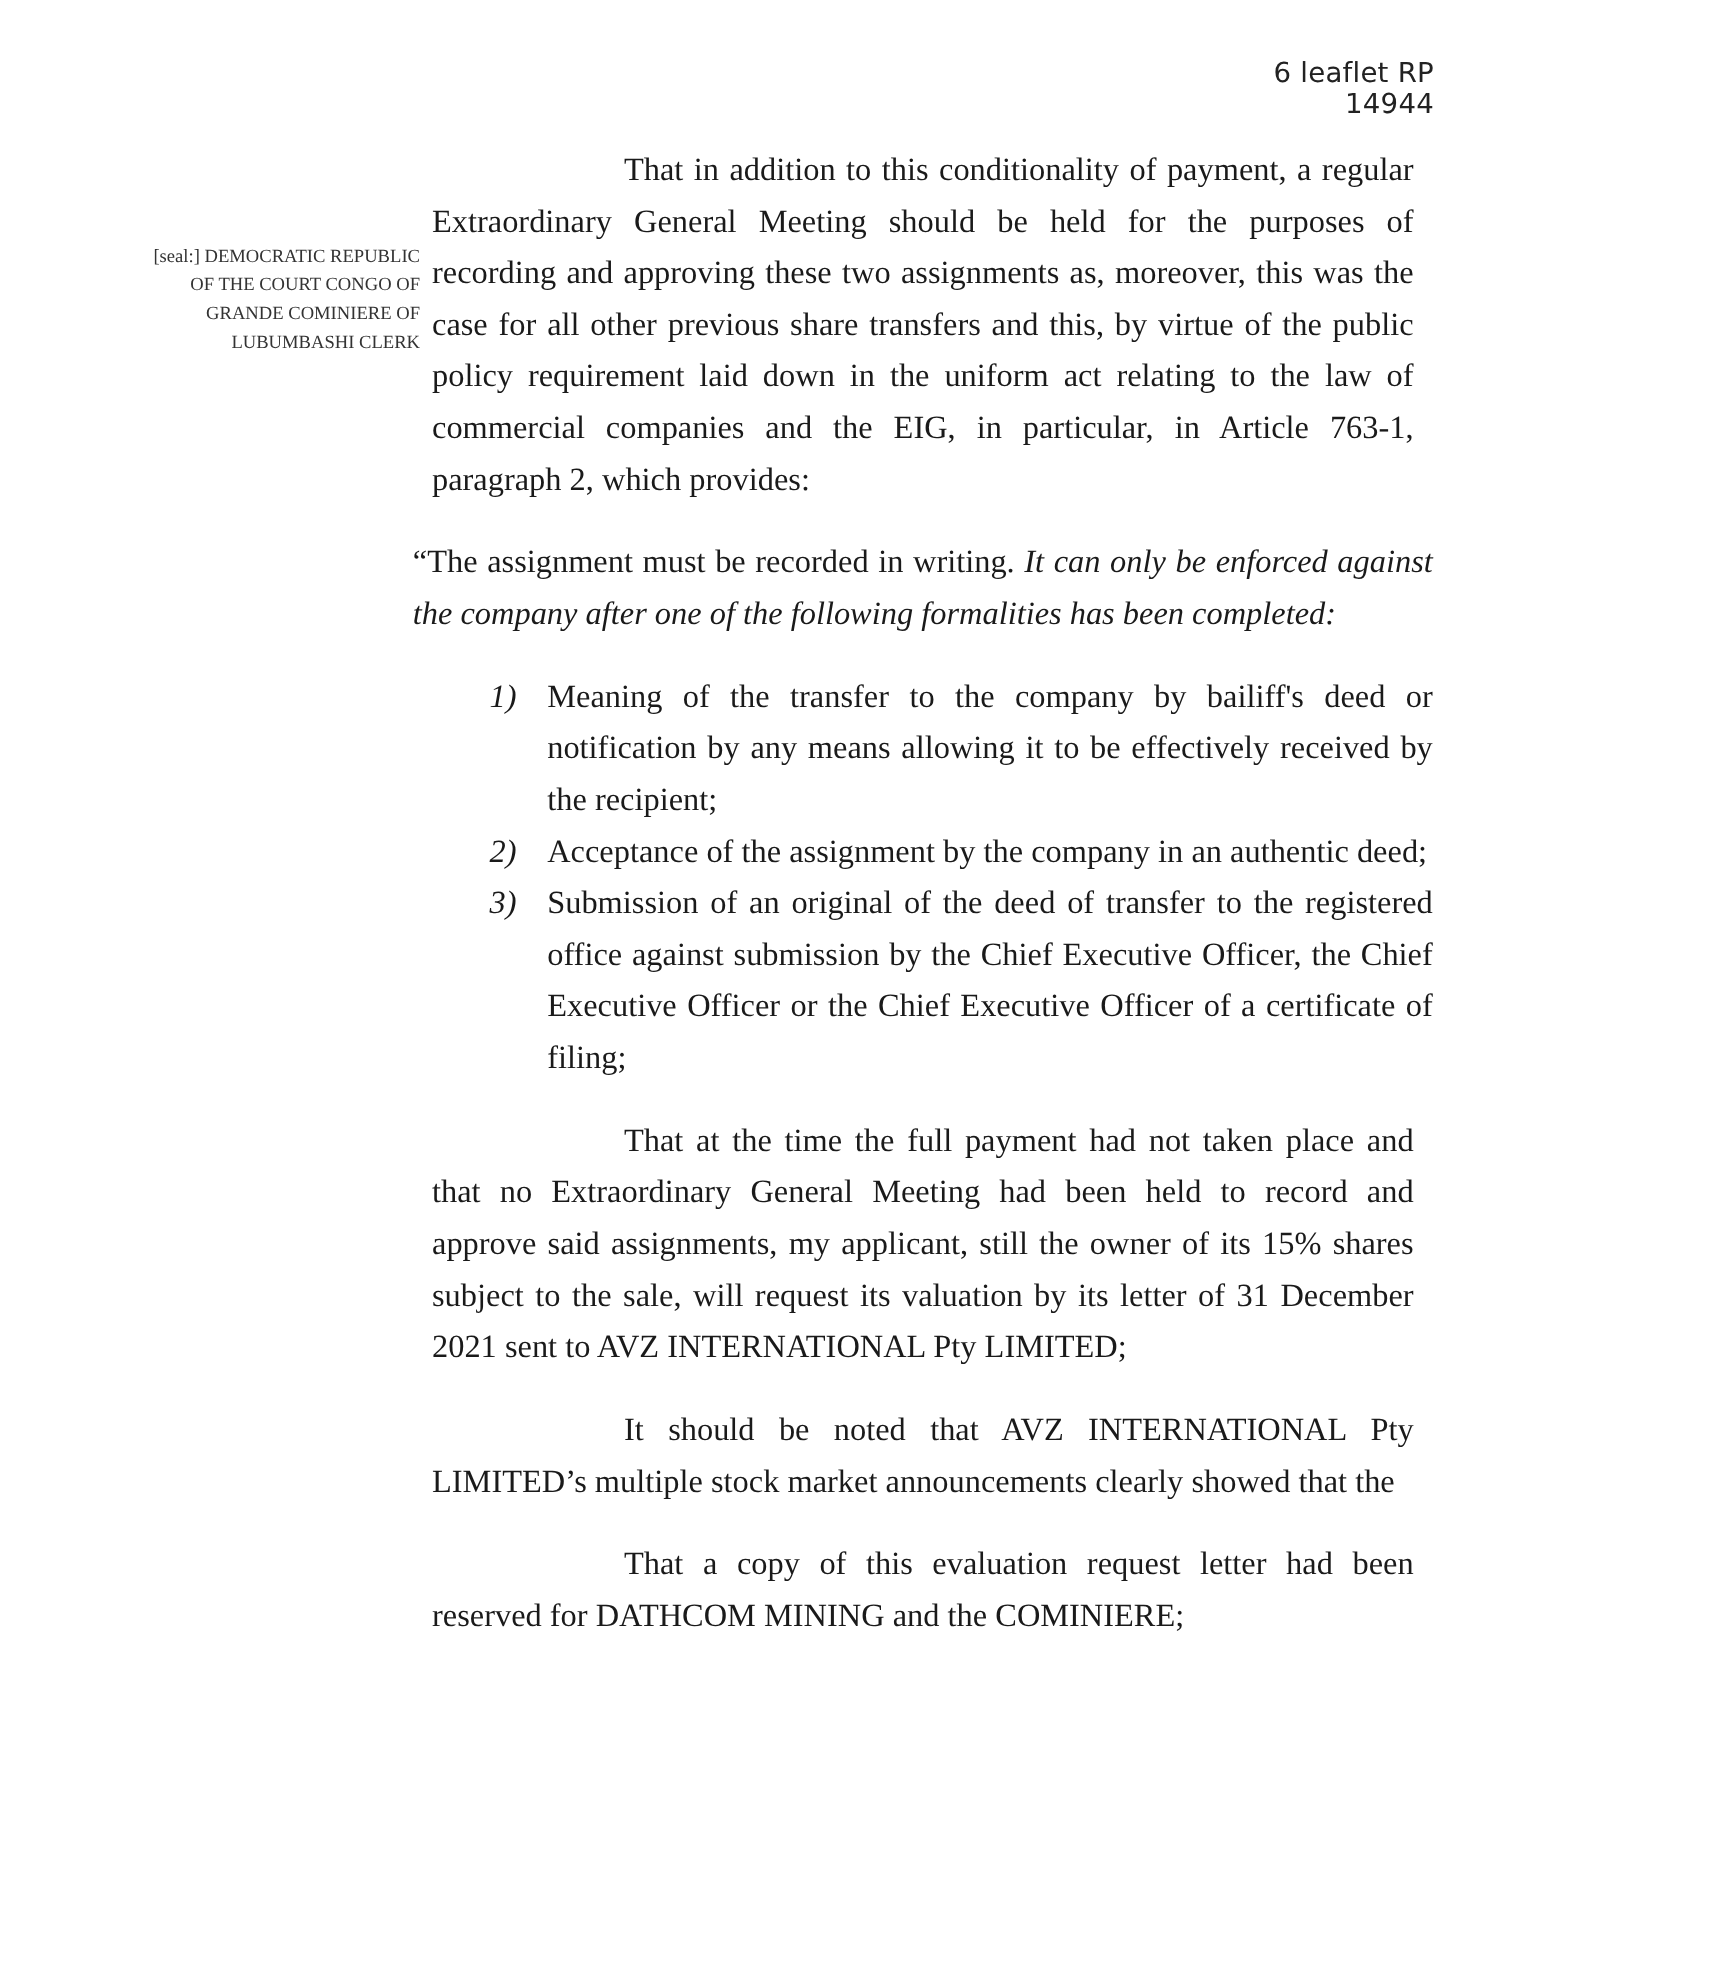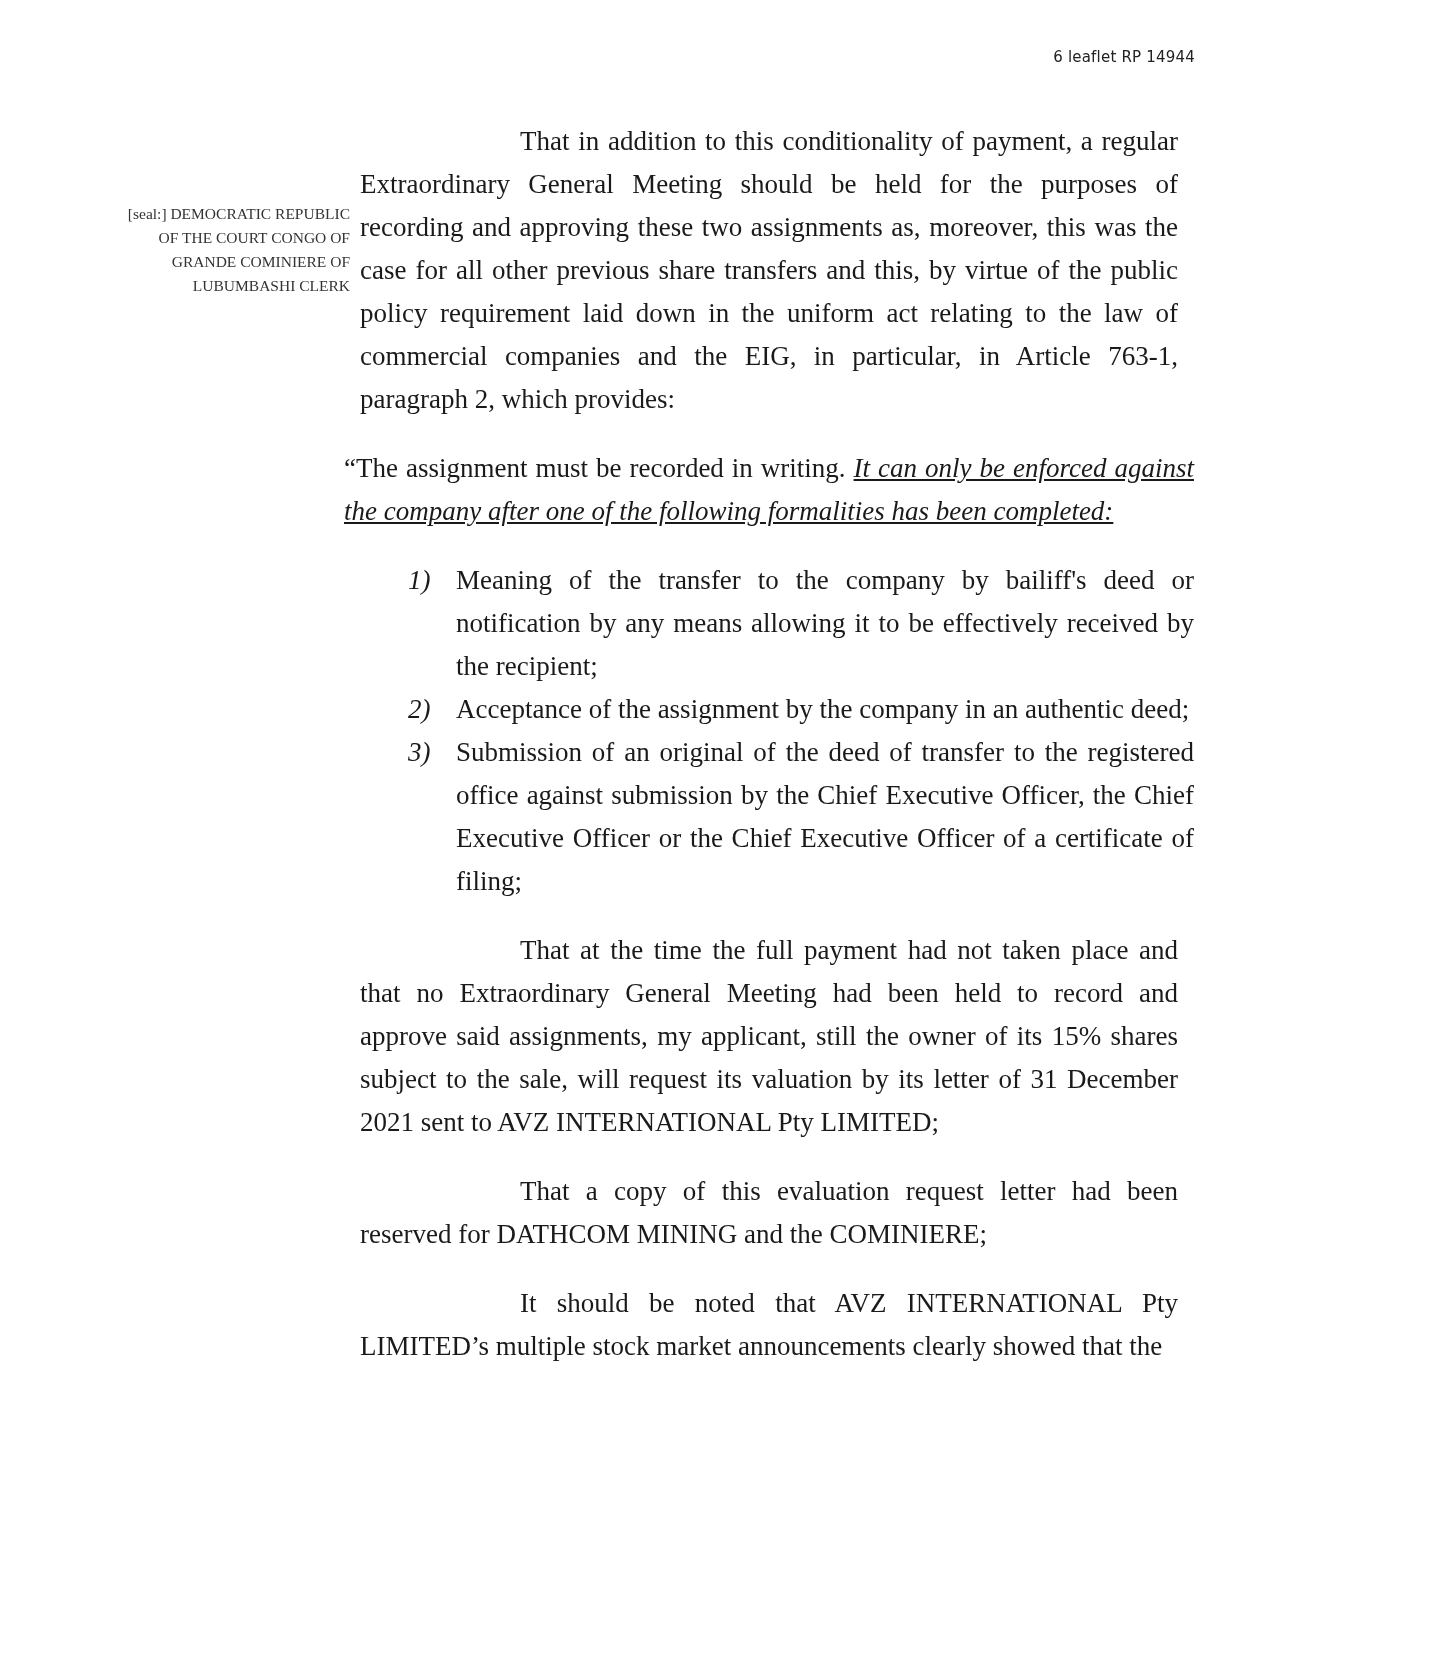--- a/index.html
+++ b/index.html
@@ -1,34 +1,34 @@
 <!DOCTYPE html>
 <html><head>
 <meta charset="utf-8">
 <style>
   html, body { margin:0; padding:0; background:#ffffff; }
   body { width:1440px; height:1653px; position:relative; overflow:hidden; color:#1a1a1a; }
   .header {
     position:absolute; top:48px; left:1000px; width:195px; text-align:right;
-    font-family:"DejaVu Sans", sans-serif; font-size:15px; color:#222; letter-spacing:0.2px;
+    font-family:"DejaVu Sans", sans-serif; font-size:23px; color:#222; letter-spacing:0.2px;
   }
   .seal {
     position:absolute; top:202px; left:86px; width:264px; text-align:right;
     font-family:"Liberation Serif", serif; font-size:15.5px; line-height:24px; color:#333;
   }
   .seal div { white-space:nowrap; }
   .body {
     position:absolute; top:104px; left:344px; width:850px;
     font-family:"Liberation Serif", serif; font-size:27px; line-height:43px; color:#1a1a1a;
   }
   .p { text-align:justify; margin:16px; }
   .indent { text-indent:160px; }
   .gap { margin-top:26px; }
   .quote { text-align:justify; margin:26px 0 0 0; }
-  .it { font-style:italic;text-decoration:underline; }
+  .it { font-style:italic; }
   ol.items { list-style:none; margin:26px 0 0 0; padding:0 0 0 112px; }
   ol.items li { position:relative; text-align:justify; }
   ol.items li .num { position:absolute; left:-48px; top:0; font-style:italic; }
 </style>
 </head>
 <body>
 
 <div class="header">6 leaflet RP 14944</div>
 
 <div class="seal">
@@ -54,16 +54,16 @@
     </li>
     <li>
       <span class="num">3)</span>
       <span>Submission of an original of the deed of transfer to the registered office against submission by the Chief Executive Officer, the Chief Executive Officer or the Chief Executive Officer of a certificate of filing;</span>
     </li>
   </ol>
 
 
   <p class="p indent gap">That at the time the full payment had not taken place and that no Extraordinary General Meeting had been held to record and approve said assignments, my applicant, still the owner of its 15% shares subject to the sale, will request its valuation by its letter of 31 December 2021 sent to AVZ INTERNATIONAL Pty LIMITED;</p>
 
+  <p class="p indent gap">It should be noted that AVZ INTERNATIONAL Pty LIMITED’s multiple stock market announcements clearly showed that the</p>
+
   <p class="p indent gap">That a copy of this evaluation request letter had been reserved for DATHCOM MINING and the COMINIERE;</p>
-
-  <p class="p indent gap">It should be noted that AVZ INTERNATIONAL Pty LIMITED’s multiple stock market announcements clearly showed that the</p>
 </div>
 
 </body></html>

